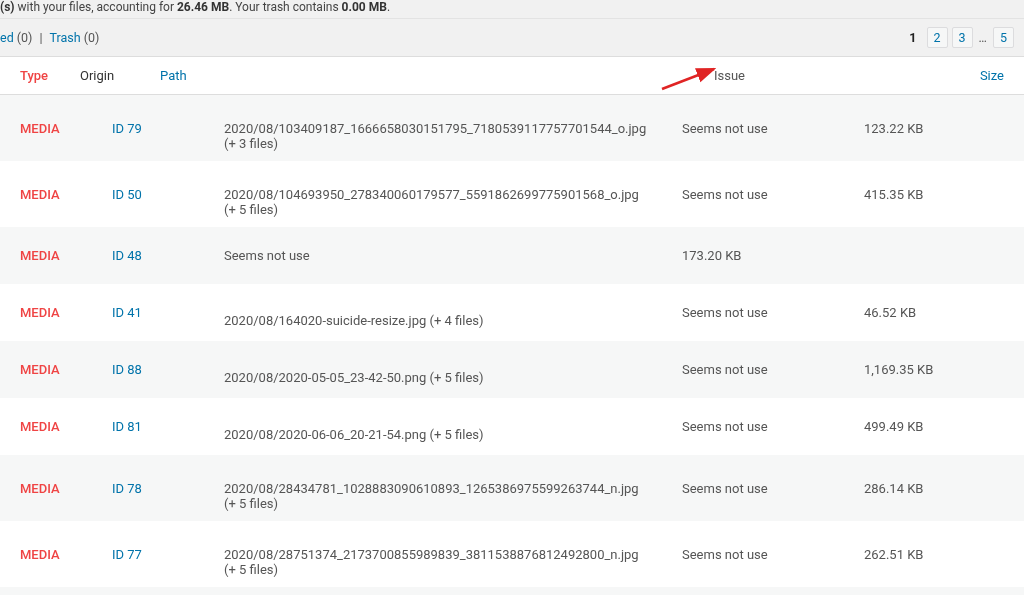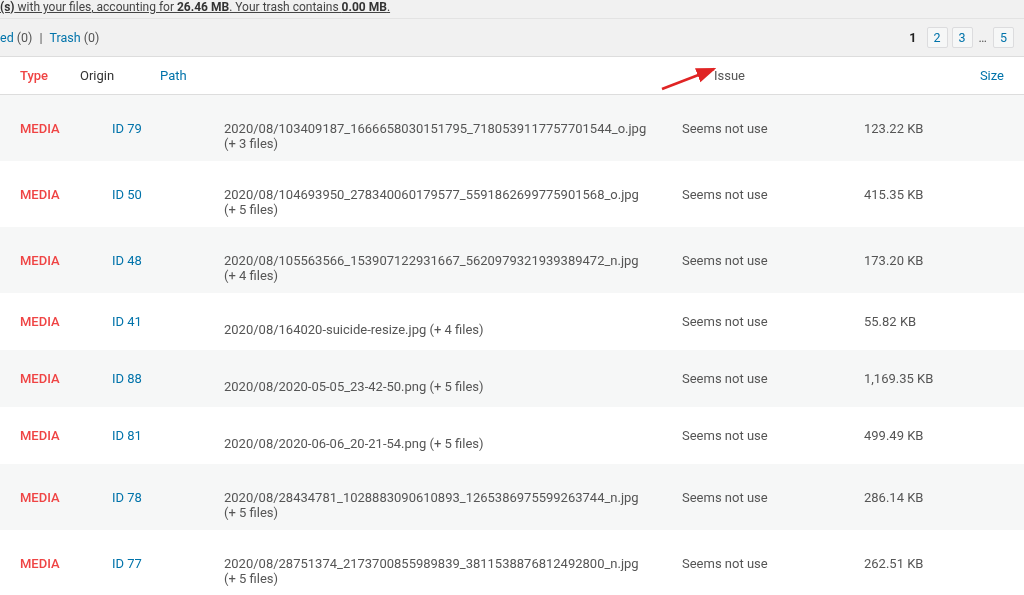--- a/index.html
+++ b/index.html
@@ -21,21 +21,20 @@
     color: var(--text);
     background: var(--bg);
   }
   .wrap { width: 1024px; height: 595px; overflow: hidden; position: relative; }
 
   .status-line {
     font-size: 12px;
     color: #444;
     padding: 0 0 4px 0;
     border-bottom: 1px solid #e3e3e3;
-    text-decoration: underline;
   }
   .status-line b { color: #333; font-weight: 700; }
 
   .subbar {
     display: flex;
     justify-content: space-between;
     align-items: center;
     padding: 8px 4px 8px 0;
     font-size: 12.5px;
     color: var(--link);
@@ -152,30 +151,29 @@
         <div class="row even">
           <div class="col-type">MEDIA</div>
           <div class="col-origin"><a href="#">ID 50</a></div>
           <div class="col-path">2020/08/104693950_278340060179577_5591862699775901568_o.jpg (+ 5 files)</div>
           <div class="col-issue">Seems not use</div>
           <div class="col-size">415.35 KB</div>
         </div>
         <div class="row alt">
           <div class="col-type">MEDIA</div>
           <div class="col-origin"><a href="#">ID 48</a></div>
-          <div class="col-path">2020/08/105563566_153907122931667_5620979321939389472_n.jpg (+ 4 files)</div>
           <div class="col-issue">Seems not use</div>
           <div class="col-size">173.20 KB</div>
         </div>
         <div class="row even">
           <div class="col-type">MEDIA</div>
           <div class="col-origin"><a href="#">ID 41</a></div>
           <div class="col-path">2020/08/164020-suicide-resize.jpg (+ 4 files)</div>
           <div class="col-issue">Seems not use</div>
-          <div class="col-size">55.82 KB</div>
+          <div class="col-size">46.52 KB</div>
         </div>
         <div class="row alt">
           <div class="col-type">MEDIA</div>
           <div class="col-origin"><a href="#">ID 88</a></div>
           <div class="col-path">2020/08/2020-05-05_23-42-50.png (+ 5 files)</div>
           <div class="col-issue">Seems not use</div>
           <div class="col-size">1,169.35 KB</div>
         </div>
         <div class="row even">
           <div class="col-type">MEDIA</div>

